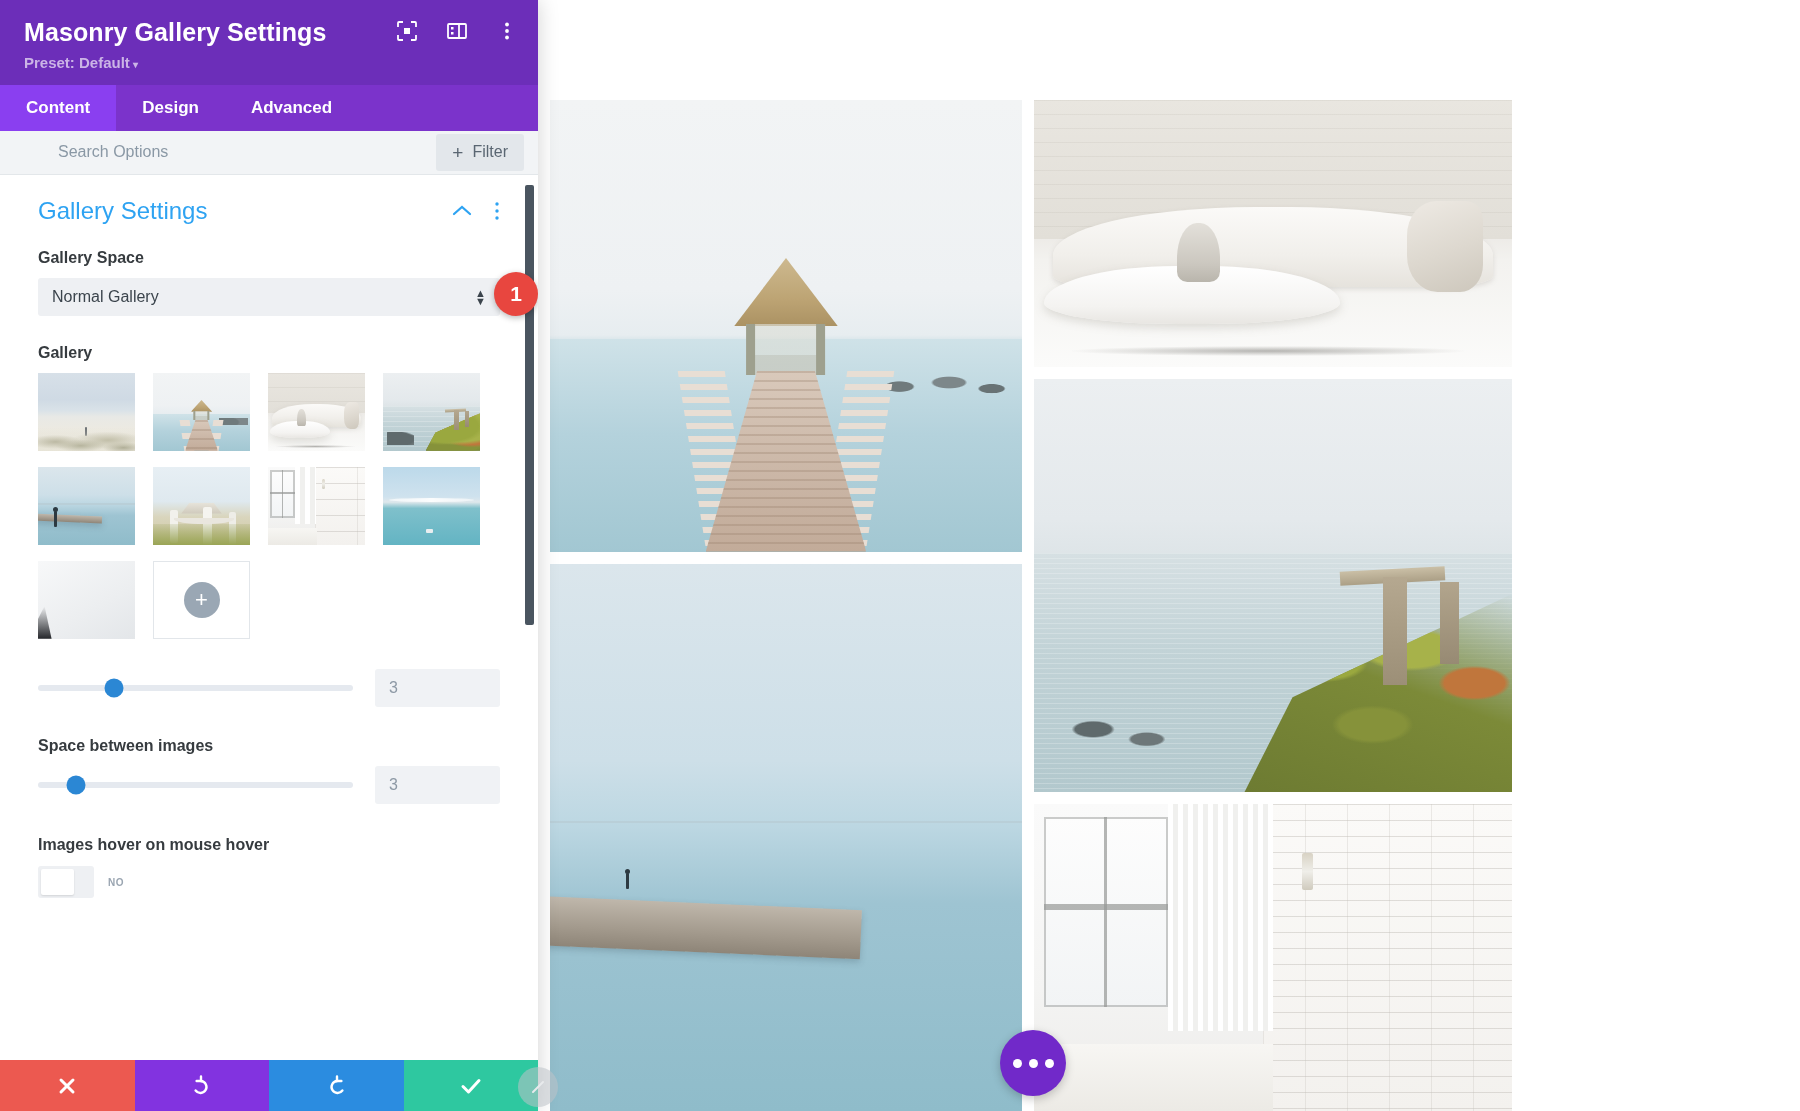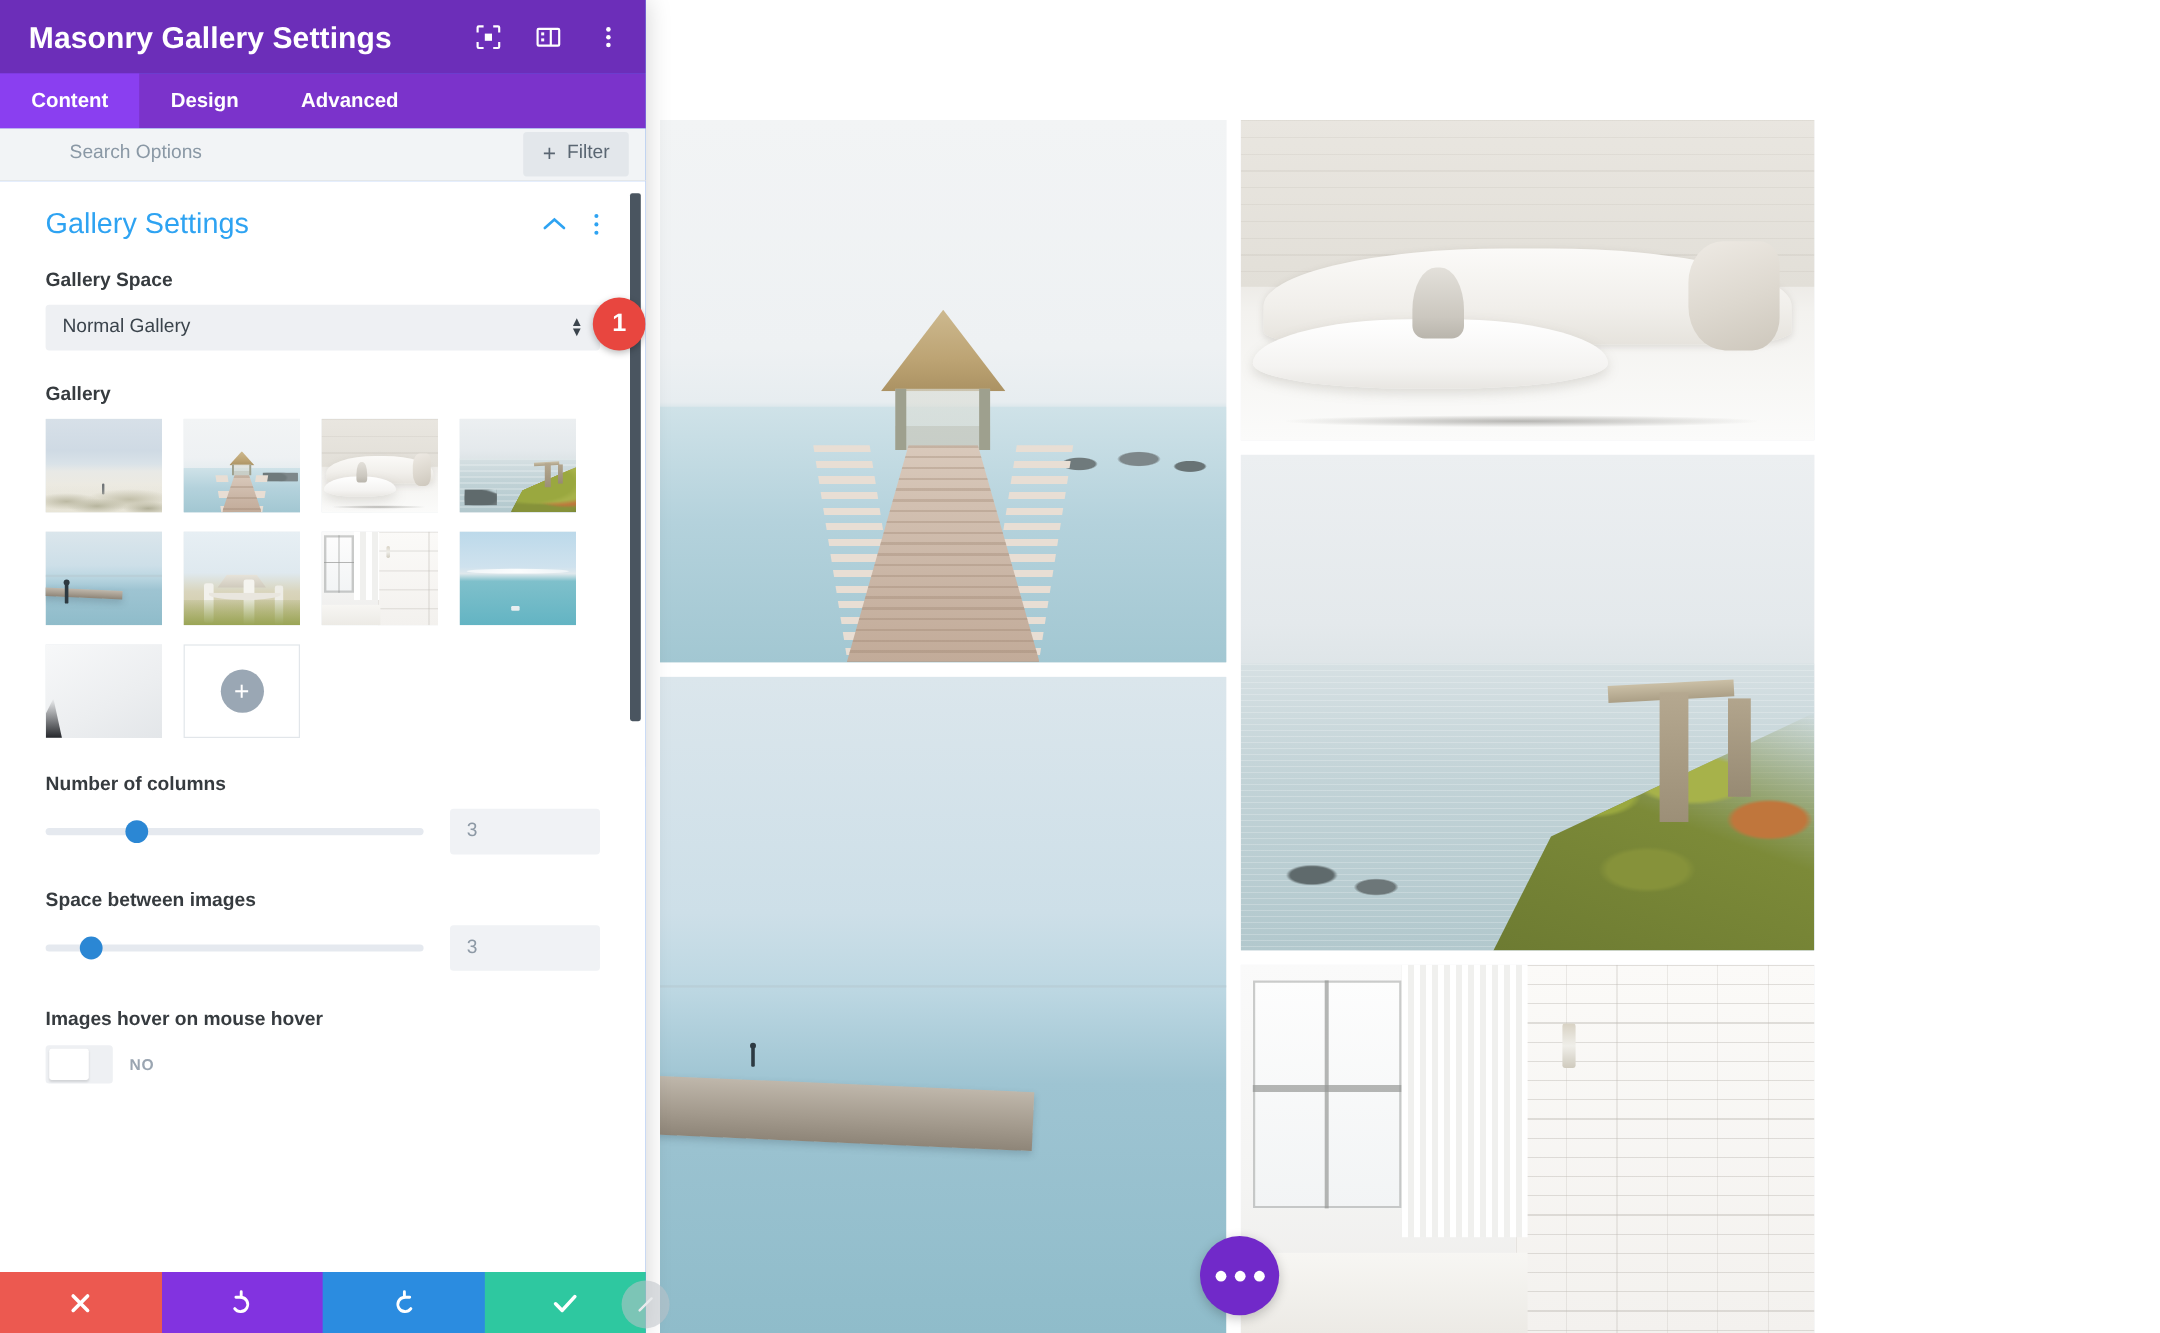--- a/index.html
+++ b/index.html
@@ -342,21 +342,21 @@
 
   .toggle-row{ display:flex; align-items:center; gap:14px; }
   .toggle{
     width:56px; height:32px; background:#eef0f3; border-radius:3px;
     position:relative; cursor:pointer;
   }
   .toggle .tk{
     position:absolute; left:3px; top:3px; width:33px; height:26px;
     background:#fff; border-radius:2px; box-shadow:0 1px 2px rgba(0,0,0,.12);
   }
-  .toggle-label{ font-size:13px; color:#9aa5b1; font-weight:bold; letter-spacing:.6px; }
+  .toggle-label{ font-size:10px; color:#9aa5b1; font-weight:bold; letter-spacing:.6px; }
 
   .p-scrollbar{
     position:absolute; right:4px; top:0; width:9px; height:100%;
   }
   .p-scrollbar .track{ position:absolute; inset:0; background:transparent; }
   .p-scrollbar .thumbbar{
     position:absolute; left:0; top:10px; width:9px; height:440px;
     background:#4a5560; border-radius:2px; cursor:pointer;
   }
 
@@ -472,20 +472,23 @@
   <div class="fab">
     <i></i>
     <i></i>
     <i></i>
   </div>
 
   <div class="panel">
 
     <div class="p-head">
       <h1>Masonry Gallery Settings</h1>
+      <div class="p-preset">
+        <span>Preset: Default</span><span class="caret">▾</span>
+      </div>
       <div class="p-head-icons">
         <span class="hicon">
           <svg width="22" height="22" viewBox="0 0 22 22" fill="none" stroke="#fff" stroke-width="1.8">
             <path d="M2 7V3a1 1 0 0 1 1-1h4M15 2h4a1 1 0 0 1 1 1v4M20 15v4a1 1 0 0 1-1 1h-4M7 20H3a1 1 0 0 1-1-1v-4"></path>
             <rect x="8" y="8" width="6" height="6" fill="#fff" stroke="none"></rect>
           </svg>
         </span>
         <span class="hicon">
           <svg width="22" height="22" viewBox="0 0 22 22" fill="none" stroke="#fff" stroke-width="1.8">
             <rect x="2" y="4" width="18" height="14" rx="1"></rect>
@@ -632,21 +635,20 @@
               <div style="position:absolute;left:0;bottom:0;width:14%;height:42%;
                 background:linear-gradient(180deg,rgba(30,30,32,.0) 0%, #24262a 100%);
                 clip-path:polygon(0% 40%, 48% 0%, 100% 100%, 0% 100%);"></div>
             </div>
           </div>
           <div class="thumb add">
             <div class="add-circle">+</div>
           </div>
         </div>
 
-        <div class="field-label">Number of columns</div>
         <div class="slider-row">
           <div class="slider">
             <span class="knob" style="left:24%"></span>
           </div>
           <div class="num-box">3</div>
         </div>
 
         <div class="field-label">Space between images</div>
         <div class="slider-row">
           <div class="slider">

